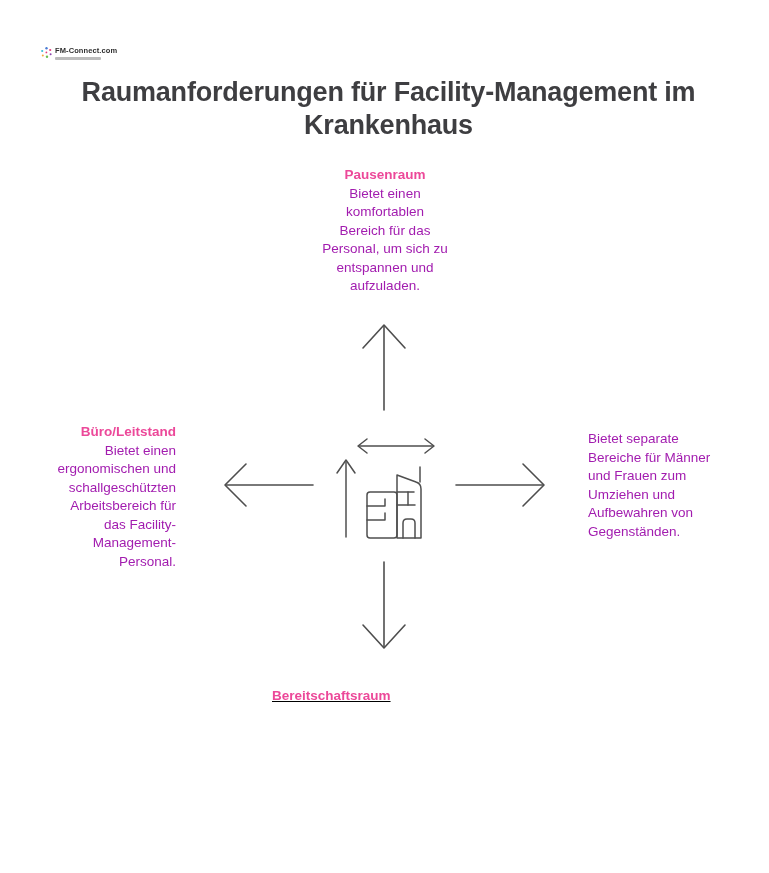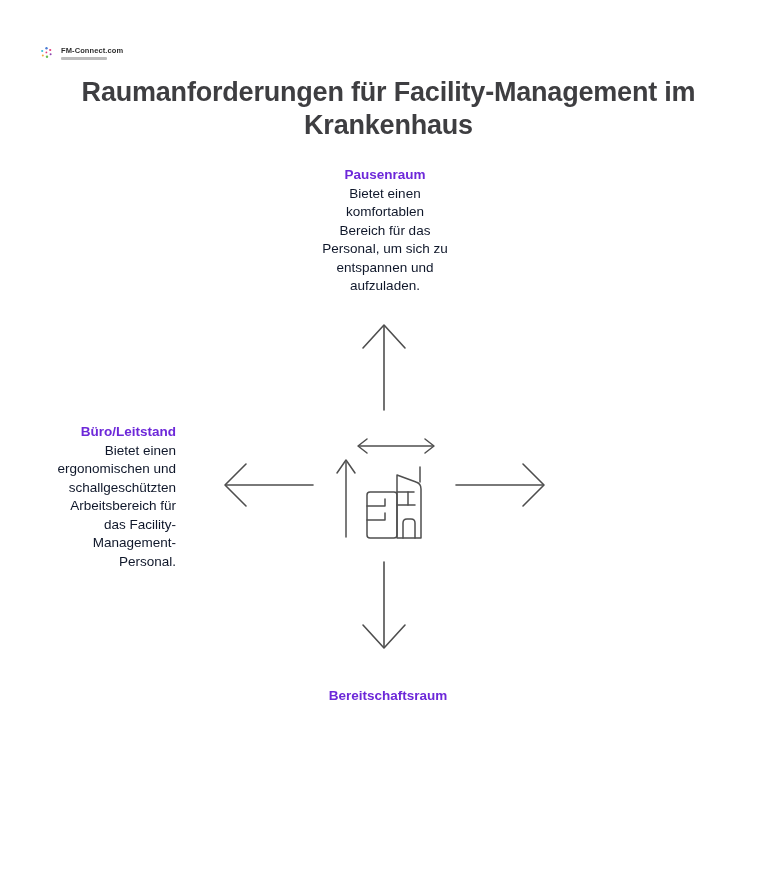--- a/index.html
+++ b/index.html
@@ -12,21 +12,21 @@
     font-family: "Liberation Sans", "DejaVu Sans", sans-serif;
   }
 
   
   .logo {
     position: absolute;
     left: 40px;
     top: 46px;
     display: flex;
     align-items: flex-start;
-    gap: 8px;
+    gap: 2px;
   }
   .logo-textcol { display: flex; flex-direction: column; }
   .logo-text {
     font-size: 7.5px;
     font-weight: bold;
     color: #2e2e2e;
     line-height: 9px;
     letter-spacing: 0.1px;
   }
   .logo-tagline {
@@ -53,33 +53,33 @@
     white-space: pre-line;
   }
 
   
   .node { position: absolute; }
   .node h2 {
     margin: 0;
     font-size: 13.5px;
     line-height: 18.5px;
     font-weight: bold;
-    color: #6d28d9;
+    color: #ec4899;
   }
   .node p {
     margin: 0;
     font-size: 13.5px;
     line-height: 18.5px;
-    color: #0f172a;
+    color: #a21caf;
     white-space: pre-line;
   }
   .node-top    { left: 285px; top: 166px; width: 200px; text-align: center; }
   .node-left   { left: 6px;  top: 423px; width: 170px; text-align: right; }
   .node-right  { left: 588px; top: 430px; width: 170px; text-align: left; }
-  .node-bottom { left: 288px; top: 687px; width: 200px; text-align: center; }
+  .node-bottom { left: 272px; top: 687px; width: 200px; text-align: left; text-decoration: underline; }
 
   
   .abs { position: absolute; }
   svg { display: block; }
 </style>
 </head>
 <body>
 
 <div class="canvas">
 
@@ -117,20 +117,26 @@
     <p>Bietet einen
 ergonomischen und
 schallgeschützten
 Arbeitsbereich für
 das Facility-
 Management-
 Personal.</p>
   </section>
 
   <section class="node node-right">
+    <p>Bietet separate
+Bereiche für Männer
+und Frauen zum
+Umziehen und
+Aufbewahren von
+Gegenständen.</p>
   </section>
 
   <section class="node node-bottom">
     <h2>Bereitschaftsraum</h2>
   </section>
 
   <svg class="abs" style="left:356px; top:318px;" width="56" height="98" viewBox="0 0 56 98" fill="none" stroke="#4e4e4e" stroke-width="1.6" stroke-linecap="round" stroke-linejoin="round">
     <line x1="28" y1="8" x2="28" y2="92"></line>
     <polyline points="7,30 28,7 49,30"></polyline>
   </svg>

